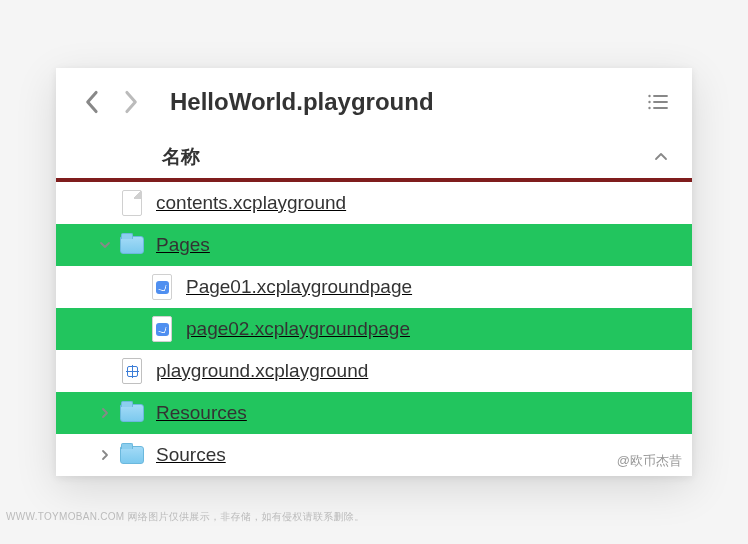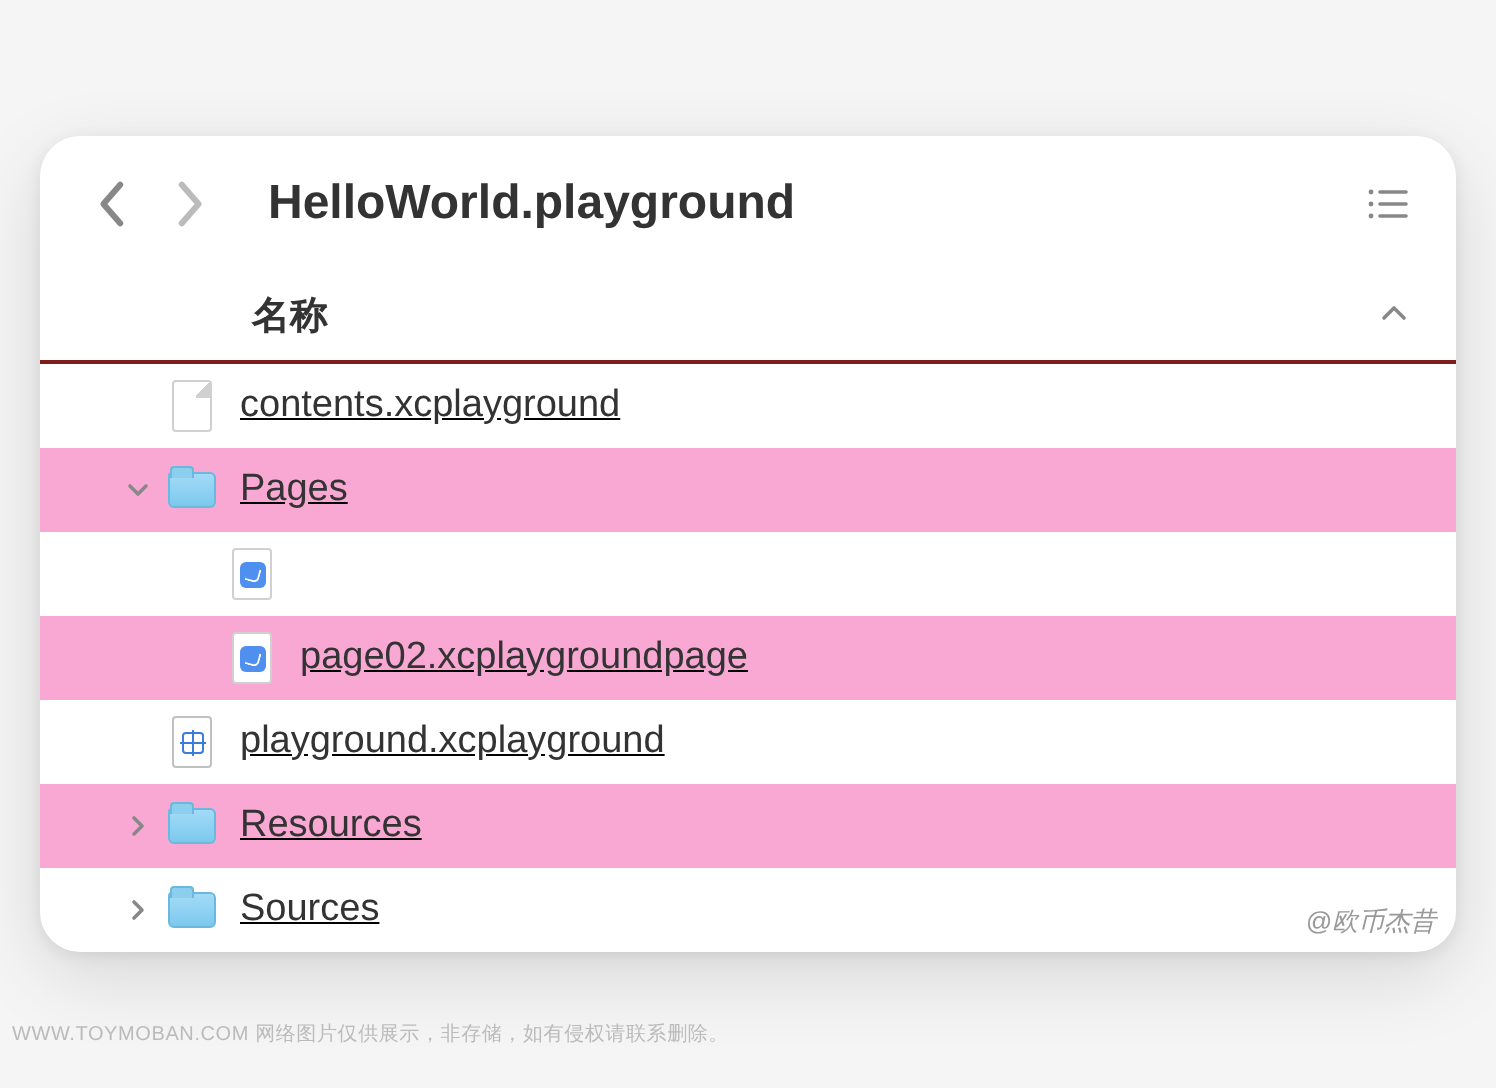--- a/index.html
+++ b/index.html
@@ -7,23 +7,23 @@
       font-family: -apple-system, BlinkMacSystemFont, "Helvetica Neue", sans-serif;
       background: #f5f5f5;
       display: flex;
       align-items: center;
       justify-content: center;
       height: 544px;
       width: 748px;
     }
     .window {
       background: #fff;
-      border-radius: 20px;
+      border-radius: 0;
       box-shadow: 0 12px 40px rgba(0,0,0,0.12), 0 2px 8px rgba(0,0,0,0.08);
-      width: 708px;
+      width: 636px;
       overflow: hidden;
       position: relative;
     }
     .toolbar {
       height: 68px;
       display: flex;
       align-items: center;
       padding: 0 20px;
       gap: 6px;
     }
@@ -52,40 +52,40 @@
       display: flex;
       align-items: center;
       justify-content: center;
       cursor: pointer;
     }
     .header-row {
       display: flex;
       align-items: center;
       height: 46px;
       padding: 0 20px 0 106px;
-      border-bottom: 2px solid #7f1d1d;
+      border-bottom: 4px solid #7f1d1d;
     }
     .header-label {
       font-size: 19px;
       font-weight: 600;
       color: #333;
     }
     .header-sort {
       margin-left: auto;
       margin-right: 4px;
     }
     .file-list { }
     .row {
       display: flex;
       align-items: center;
       height: 42px;
       padding-right: 20px;
       text-decoration: underline;
     }
-    .row.alt { background: #f9a8d4; }
+    .row.alt { background: #22c55e; }
     .indent { width: 38px; flex-shrink: 0; }
     .disclosure {
       width: 22px;
       height: 22px;
       display: flex;
       align-items: center;
       justify-content: center;
       margin-right: 2px;
       cursor: pointer;
       flex-shrink: 0;
@@ -195,21 +195,20 @@
       background: #3b7dd8;
     }
     .xc-logo::before { top:-2px; bottom:-2px; left:4px; width:1.4px; }
     .xc-logo::after { left:-2px; right:-2px; top:4px; height:1.4px; }
     .watermark {
       position: absolute;
       bottom: 6px;
       right: 10px;
       font-size: 13px;
       color: #999;
-      font-style: italic;
     }
     .footer-note {
       position: absolute;
       bottom: 20px;
       left: 6px;
       font-size: 10px;
       color: #bbb;
       letter-spacing: 0.3px;
       width: 740px;
     }
@@ -275,20 +274,21 @@
       </div>
       <div class="row">
         <span class="indent"></span>
         <span style="width:30px;flex-shrink:0"></span>
         <span class="disclosure none"></span>
         <span class="file-icon">
           <div class="swift-file">
             <div class="swift-logo"></div>
           </div>
         </span>
+        <span class="file-name">Page01.xcplaygroundpage</span>
       </div>
       <div class="row alt">
         <span class="indent"></span>
         <span style="width:30px;flex-shrink:0"></span>
         <span class="disclosure none"></span>
         <span class="file-icon">
           <div class="swift-file">
             <div class="swift-logo"></div>
           </div>
         </span>

